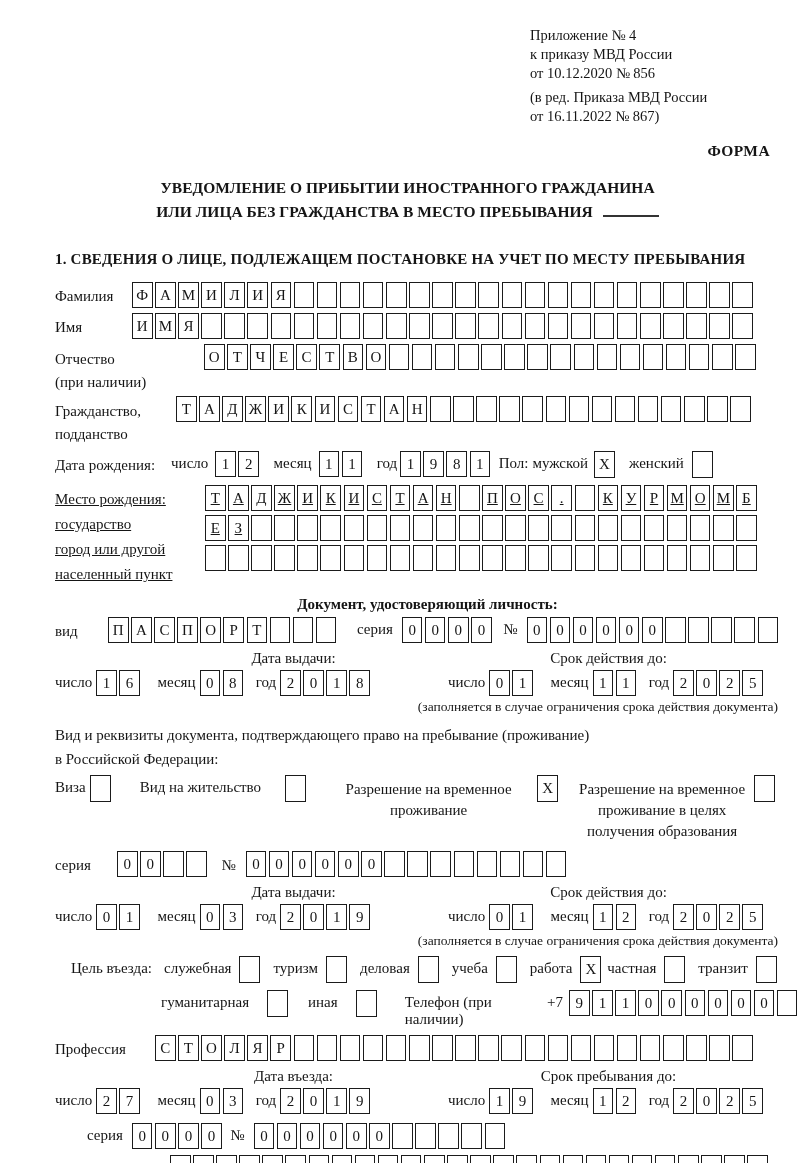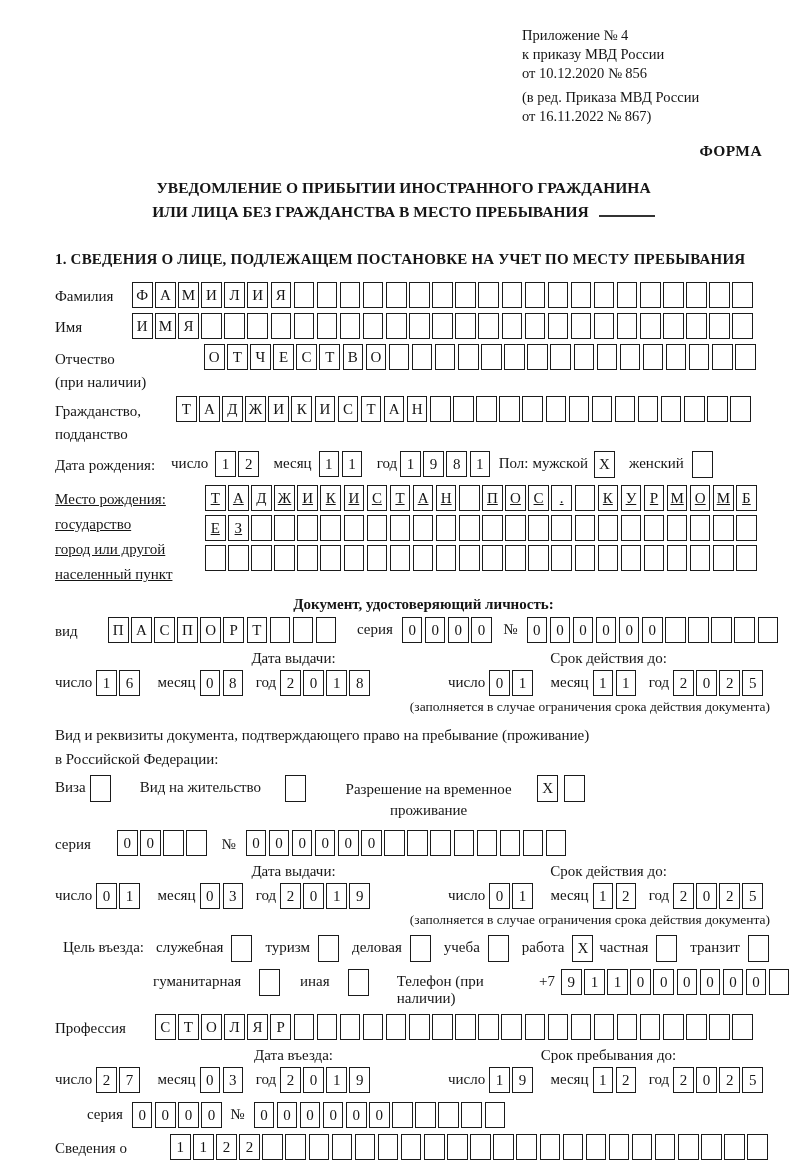--- a/index.html
+++ b/index.html
@@ -2,21 +2,21 @@
 <html><head>
 <meta charset="utf-8">
 <style>
   * { margin:0; padding:0; box-sizing:border-box; }
   html,body { background:#fff; }
   body {
     width:800px; height:1163px; overflow:hidden;
     font-family:"Liberation Serif","DejaVu Serif",serif;
     color:#151515;
   }
-  .page { width:800px; height:818px; padding:26px 8px 0 55px; }
+  .page { width:800px; height:818px; padding:26px 0 0 55px; }
 
   
   .appendix { width:250px; margin-left:auto; margin-right:20px; font-size:14.5px; line-height:19px; }
   .appendix .gap { height:5px; }
   .forma { text-align:right; margin:16px 30px 0 0; font-weight:bold; font-size:15.5px; letter-spacing:.4px; }
 
   .title { text-align:center; font-weight:bold; font-size:15.5px; line-height:24px; margin:16px 40px 0 0; }
   .blank-underline { display:inline-block; width:56px; height:15px; border-bottom:2.2px solid #333; margin-left:10px; }
   .sec-head { font-weight:bold; font-size:15px; margin-top:27px; letter-spacing:.2px; }
 
@@ -68,21 +68,21 @@
   .options-row { display:flex; align-items:flex-start; margin-top:4px; }
   .opt-lbl { font-size:15px; padding-top:4px; }
   .opt-center { text-align:center; line-height:21px; } 
   .opt-gap { margin-left:9px; }
   .opt-sp { margin-left:29px; }
   .w205 { width:205px; } .w172 { width:172px; }
 
   
   .purpose-row { display:flex; align-items:flex-start; margin-top:7px; }
   .purpose-row .plbl { font-size:15px; padding-top:4px; margin:0 8px 0 13px; }
-  .purpose-row .plbl.first { margin-left:8px; }
+  .purpose-row .plbl.first { margin-left:16px; }
   .phone-cells { margin-left:6px; }
 
   
   .mig-row .dlbl { font-size:15px; padding-top:4px; margin:0 9px 0 0; }
 
   
   .lr-block { display:flex; align-items:flex-start; margin-top:6px; }
   .lr-labels { width:115px; font-size:15px; line-height:24.5px; padding-top:2px; flex-shrink:0; }
   .lr-rows .cells { margin-bottom:3.5px; }
 </style>
@@ -453,20 +453,21 @@
     <div>в Российской Федерации:</div>
   </div>
 
   <div class="options-row">
     <span class="opt-lbl">Виза</span>
     <span class="checkbox opt-gap" style="margin-left:4px;"></span>
     <span class="opt-lbl opt-sp">Вид на жительство</span>
     <span class="checkbox" style="margin-left:24px;"></span>
     <span class="opt-lbl opt-center w205" style="margin-left:20px;">Разрешение на временное проживание</span>
     <span class="checkbox" style="margin-left:6px;">X</span>
+    <span class="opt-lbl opt-center w172" style="margin-left:18px;">Разрешение на временное проживание в целях получения образования</span>
     <span class="checkbox" style="margin-left:6px;"></span>
   </div>
 
   <div class="row" style="margin-top:9px;">
     <span class="lbl" style="width:62px;">серия</span>
     <span class="cells">
         <span class="cell">0</span>
         <span class="cell">0</span>
         <span class="cell"></span>
         <span class="cell"></span>

